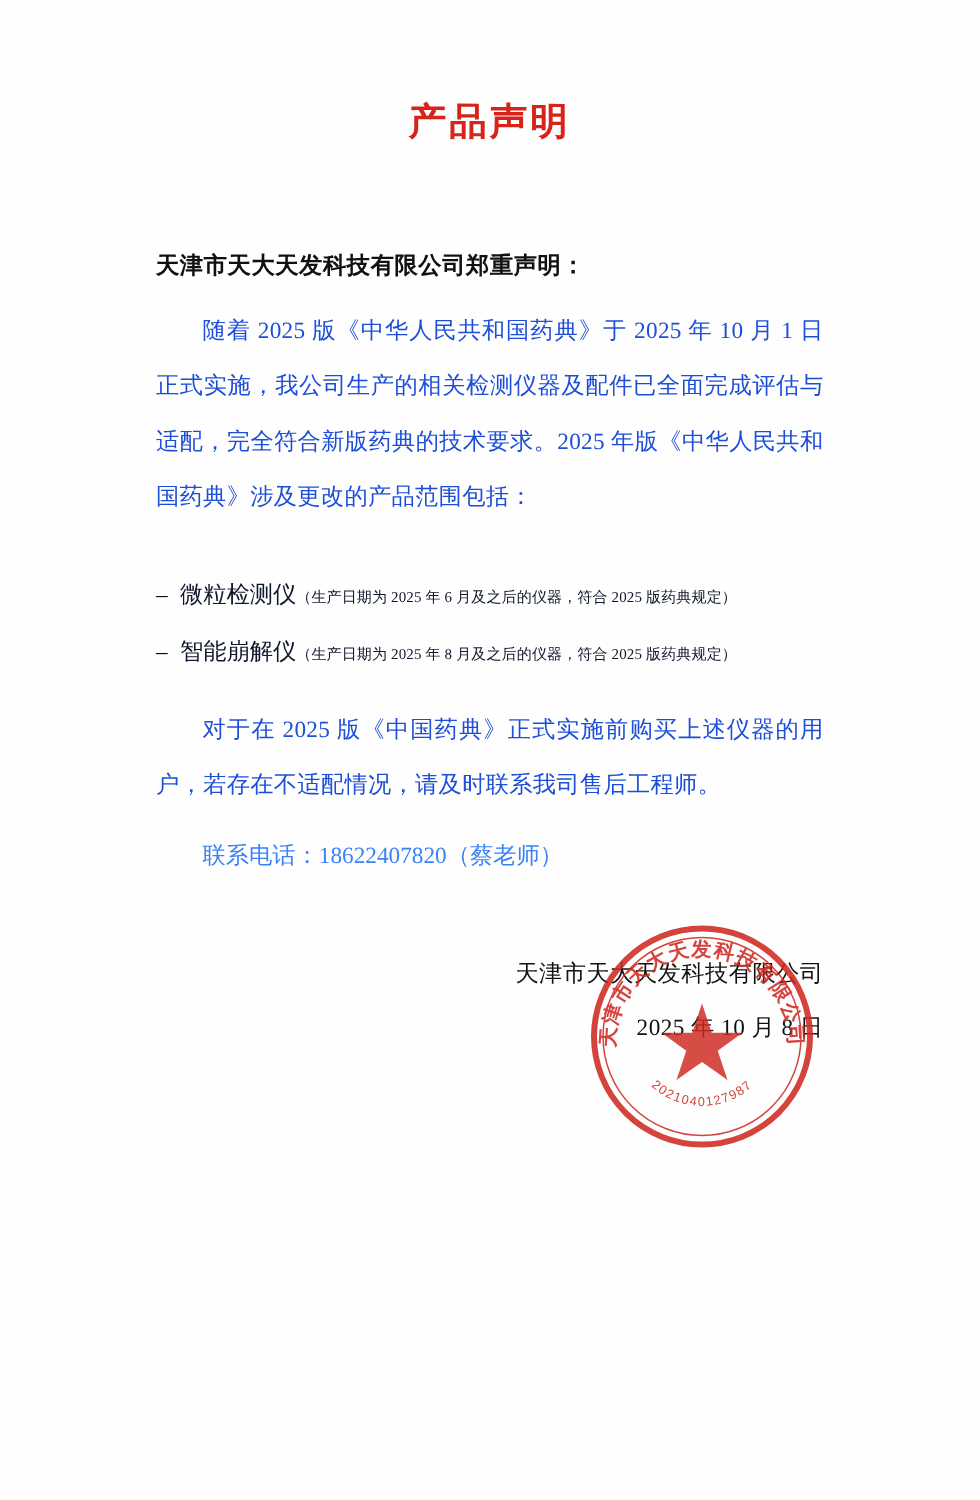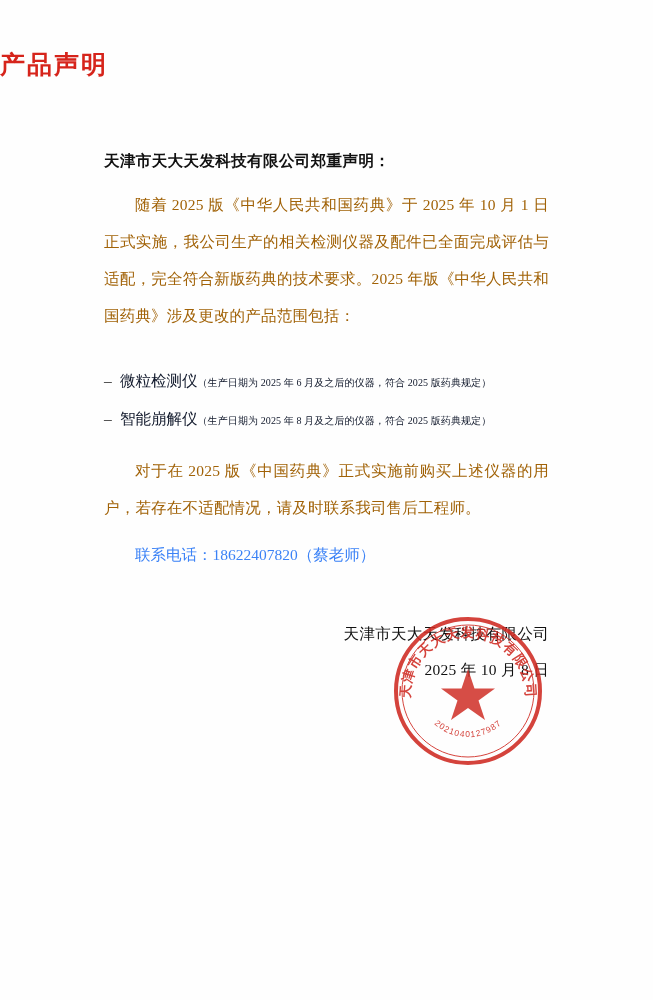--- a/index.html
+++ b/index.html
@@ -14,47 +14,48 @@
     font-family: "Liberation Serif", "DejaVu Serif", serif;
     color: #1a1a1a;
     overflow: hidden;
   }
   .page {
     position: absolute;
     inset: 0;
     background: #fefefe;
   }
   .doc-title {
+    text-align: center;
     color: #d6241b;
     font-weight: bold;
     font-size: 25px;
     letter-spacing: 2px;
     margin: 0;
-    padding-top: 48px;
+    padding-top: 64px;
     font-family: "Liberation Serif", "DejaVu Serif", serif;
   }
   .body-block {
     margin: 0;
     padding: 0 104px 0 104px;
   }
   .salutation {
     font-size: 15.5px;
     font-weight: bold;
     margin-top: 70px;
     letter-spacing: 0.4px;
     color: #111;
   }
   p.para {
     font-size: 15.5px;
     line-height: 37px;
     margin: 14px 0 0 0;
     text-align: justify;
     text-indent: 2em;
     letter-spacing: 0.2px;
-    color: #a16207;
+    color: #1d4ed8;
   }
   .list {
     margin: 30px 0 0 0;
     padding: 0;
     list-style: none;
   }
   .list li {
     font-size: 15.5px;
     line-height: 34px;
     margin: 0 0 2px 0;

